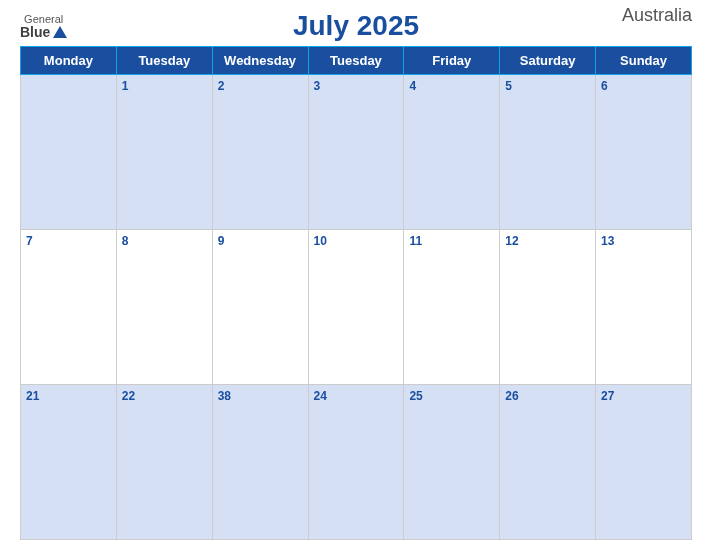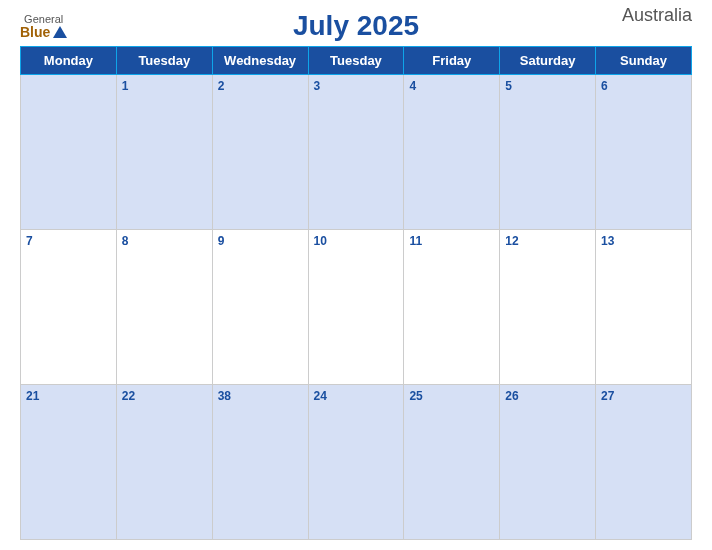--- a/index.html
+++ b/index.html
@@ -34,21 +34,21 @@
 
     .logo-general {
       font-size: 11px;
       color: #555;
       font-weight: normal;
     }
 
     .logo-blue {
       font-size: 14px;
       font-weight: bold;
-      color: #a16207;
+      color: #404040;
       display: flex;
       align-items: center;
     }
 
     .logo-triangle {
       width: 0;
       height: 0;
       border-left: 7px solid transparent;
       border-right: 7px solid transparent;
       border-bottom: 12px solid #1a4fa0;

